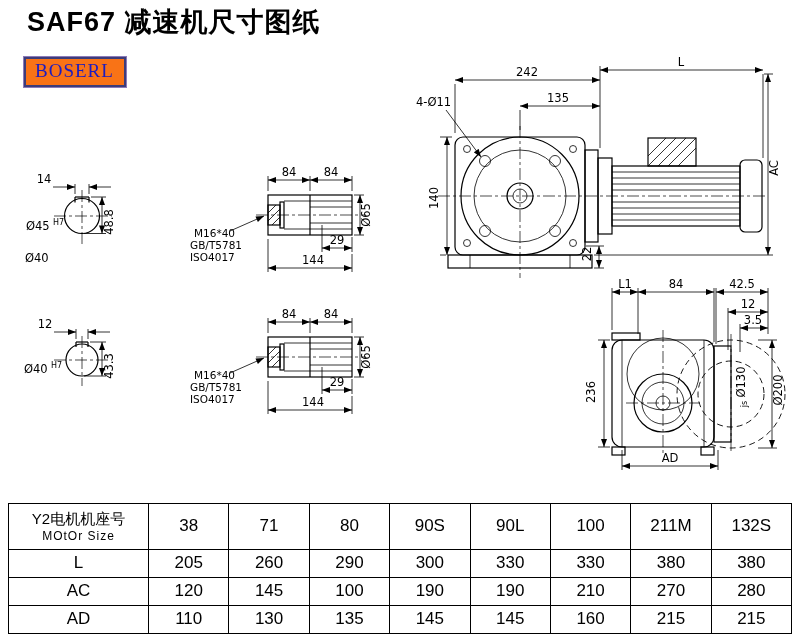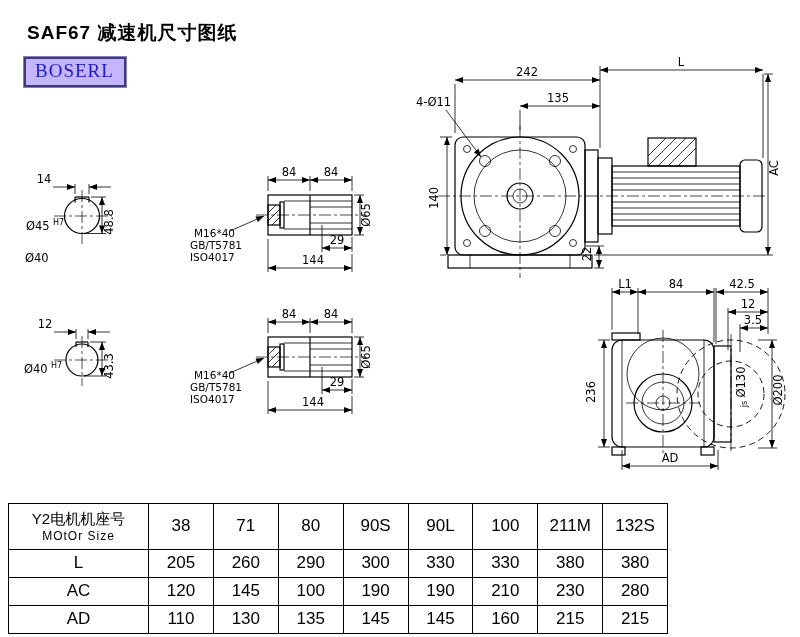--- a/index.html
+++ b/index.html
@@ -1,32 +1,32 @@
 <!DOCTYPE html>
 <html><head>
 <meta charset="utf-8">
 <style>
   html,body{margin:0;padding:0;background:#fff;}
   .page{position:relative;width:800px;height:637px;background:#fff;overflow:hidden;
         font-family:"Liberation Sans","DejaVu Sans",sans-serif;color:#000;}
-  .title{position:absolute;left:27px;top:20px;font-size:19px;font-weight:bold;letter-spacing:1px;}
+  .title{position:absolute;left:27px;top:4px;font-size:27px;font-weight:bold;letter-spacing:1px;}
   .logo-box{position:absolute;left:24px;top:57px;border:2px solid #3d3d7a;box-shadow:0 0 0 1px #8a7ab8;
         padding:1px 10px 3px 9px;font-family:"Liberation Serif","DejaVu Serif",serif;
-        font-size:19px;color:#1c1cc0;letter-spacing:1px;background:#c4b5fd;}
+        font-size:19px;color:#1c1cc0;letter-spacing:1px;background:#f97316;}
   svg.drawing{position:absolute;left:0;top:0;}
   svg text{font-family:"DejaVu Sans","Liberation Sans",sans-serif;font-size:11.5px;fill:#000;text-anchor:middle;}
   svg text.start{text-anchor:start;}
   svg text.sm{font-size:8px;}
   svg text.note{font-size:10.5px;text-anchor:start;}
   .out{stroke:#000;stroke-width:1.2;fill:none;}
   .thin{stroke:#000;stroke-width:0.8;fill:none;}
   .dim{stroke:#000;stroke-width:0.8;fill:none;}
   .cl{stroke:#000;stroke-width:0.7;stroke-dasharray:12 3 3 3;fill:none;}
   .dash{stroke:#000;stroke-width:0.9;stroke-dasharray:6 4;fill:none;}
-  .tablewrap{position:absolute;left:8px;top:503px;width:660px;height:131px;}
+  .tablewrap{position:absolute;left:8px;top:503px;width:784px;height:131px;}
   table{width:100%;height:100%;border-collapse:collapse;table-layout:fixed;}
   td{border:1.5px solid #000;text-align:center;vertical-align:middle;font-size:17px;padding:0;}
   td.lab div.l1{font-size:15px;}
   td.lab div.l2{font-size:12px;letter-spacing:1px;}
 </style>
 </head>
 <body>
 
 <div class="page">
 
@@ -347,21 +347,21 @@
         <td>380</td>
       </tr>
       <tr>
         <td class="lab">AC</td>
         <td>120</td>
         <td>145</td>
         <td>100</td>
         <td>190</td>
         <td>190</td>
         <td>210</td>
-        <td>230</td>
+        <td>270</td>
         <td>280</td>
       </tr>
       <tr>
         <td class="lab">AD</td>
         <td>110</td>
         <td>130</td>
         <td>135</td>
         <td>145</td>
         <td>145</td>
         <td>160</td>

